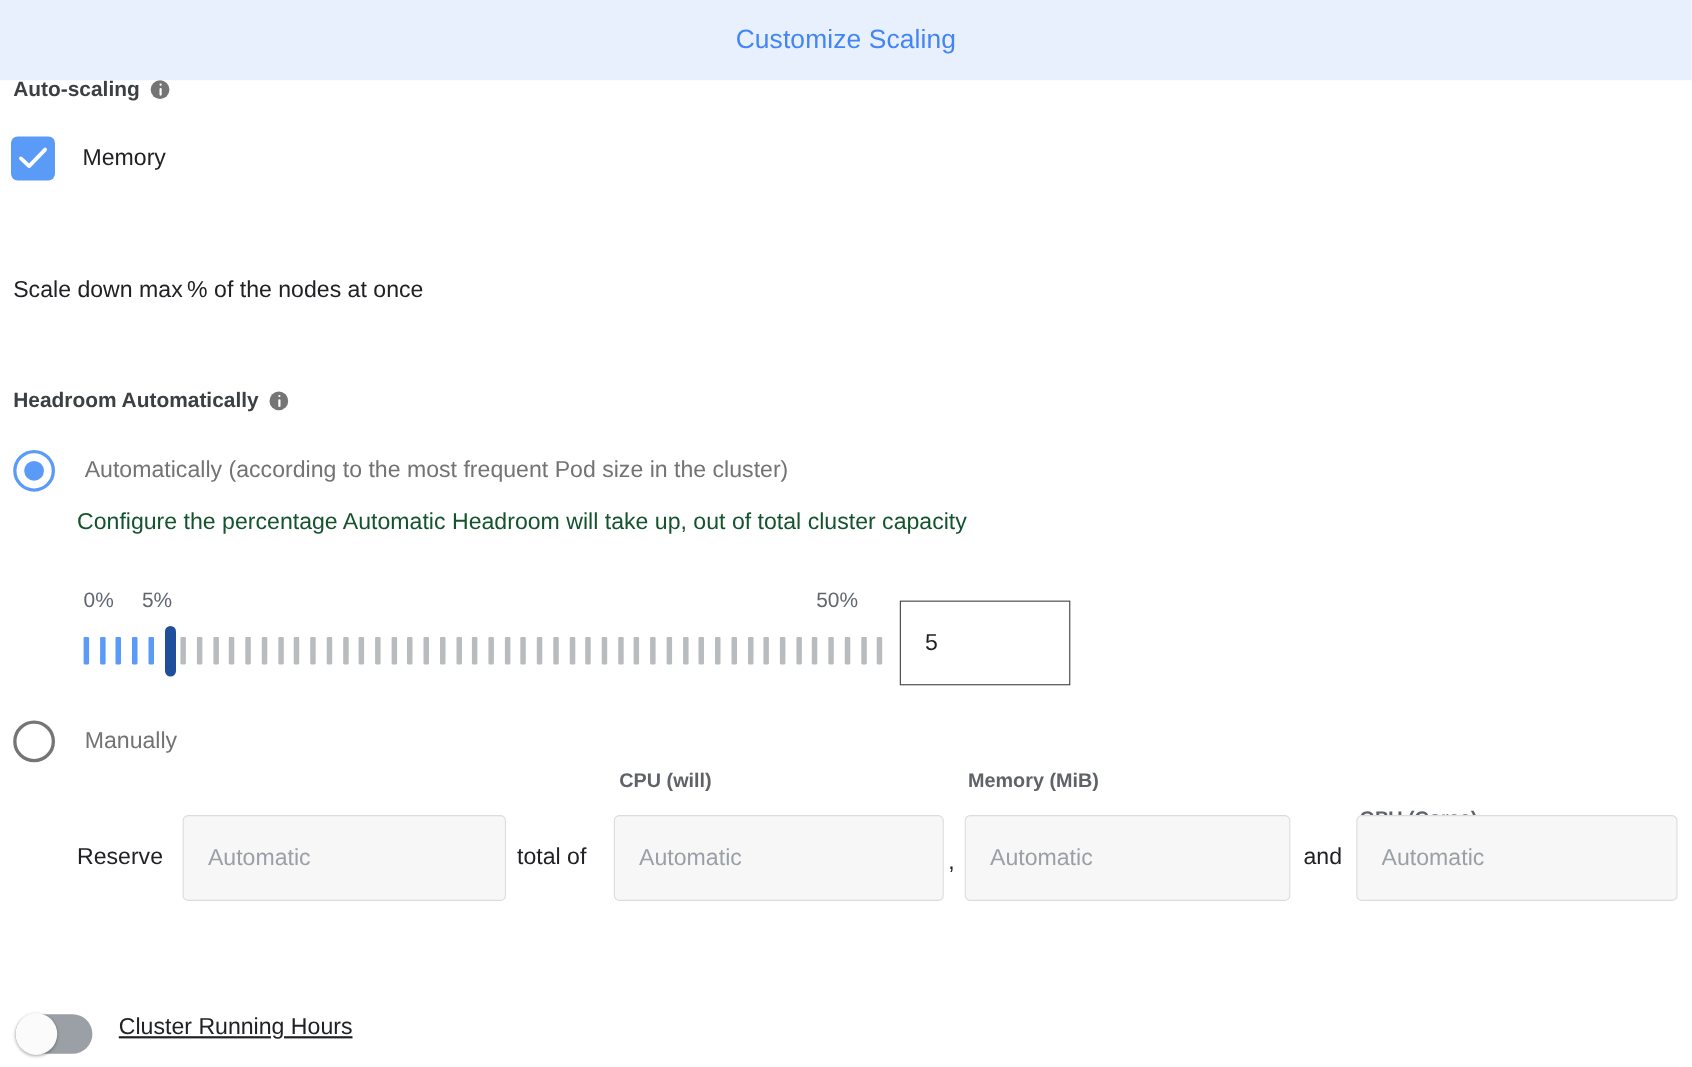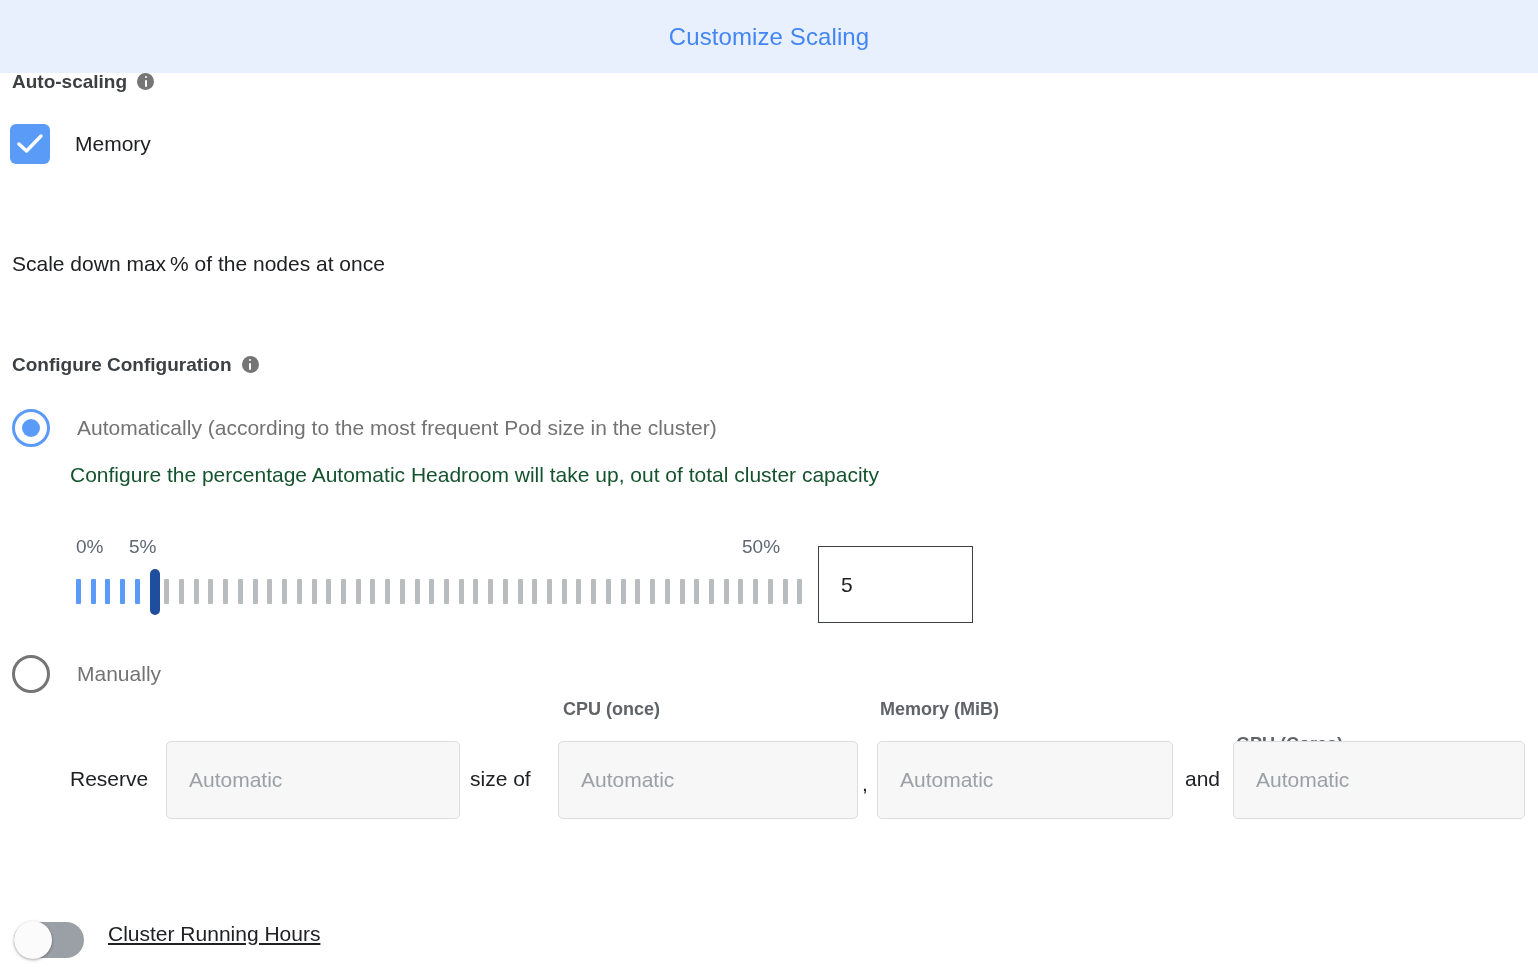--- a/index.html
+++ b/index.html
@@ -360,21 +360,21 @@
   </span>
   <span class="checkbox-label">Memory</span>
 </div>
 
 <div class="scaledown-row">
   <span class="scaledown-label">Scale down max</span>
   <span class="scaledown-suffix">% of the nodes at once</span>
 </div>
 
 <div class="section-label headroom-label">
-  <span>Configure Configuration</span>
+  <span>Headroom Automatically</span>
   <span class="info-icon"></span>
 </div>
 
 <div class="radio-row radio-auto">
   <span class="radio checked"></span>
   <span class="radio-label">Automatically (according to the most frequent Pod size in the cluster)</span>
 </div>
 
 <div class="headroom-help">Configure the percentage Automatic Headroom will take up, out of total cluster capacity</div>
 
@@ -439,28 +439,28 @@
     </div>
 </div>
 
 <input class="slider-value-box" type="text" value="5" style="">
 
 <div class="radio-row radio-manual">
   <span class="radio unchecked"></span>
   <span class="radio-label">Manually</span>
 </div>
 
-<div class="col-header hdr-cpu">CPU (once)</div>
+<div class="col-header hdr-cpu">CPU (will)</div>
 <div class="col-header hdr-mem">Memory (MiB)</div>
 <div class="col-header hdr-gpu">GPU (Cores)</div>
 
 <div class="reserve-label">Reserve</div>
 
 <input class="soft-input in-units" type="text" placeholder="Automatic" style="">
-<div class="joiner jn-units">size of</div>
+<div class="joiner jn-units">total of</div>
 
 <input class="soft-input in-cpu" type="text" placeholder="Automatic" style="">
 <div class="joiner jn-comma">,</div>
 
 <input class="soft-input in-mem" type="text" placeholder="Automatic" style="">
 <div class="joiner jn-and">and</div>
 
 <input class="soft-input in-gpu" type="text" placeholder="Automatic" style="">
 
 <div class="toggle-row">

